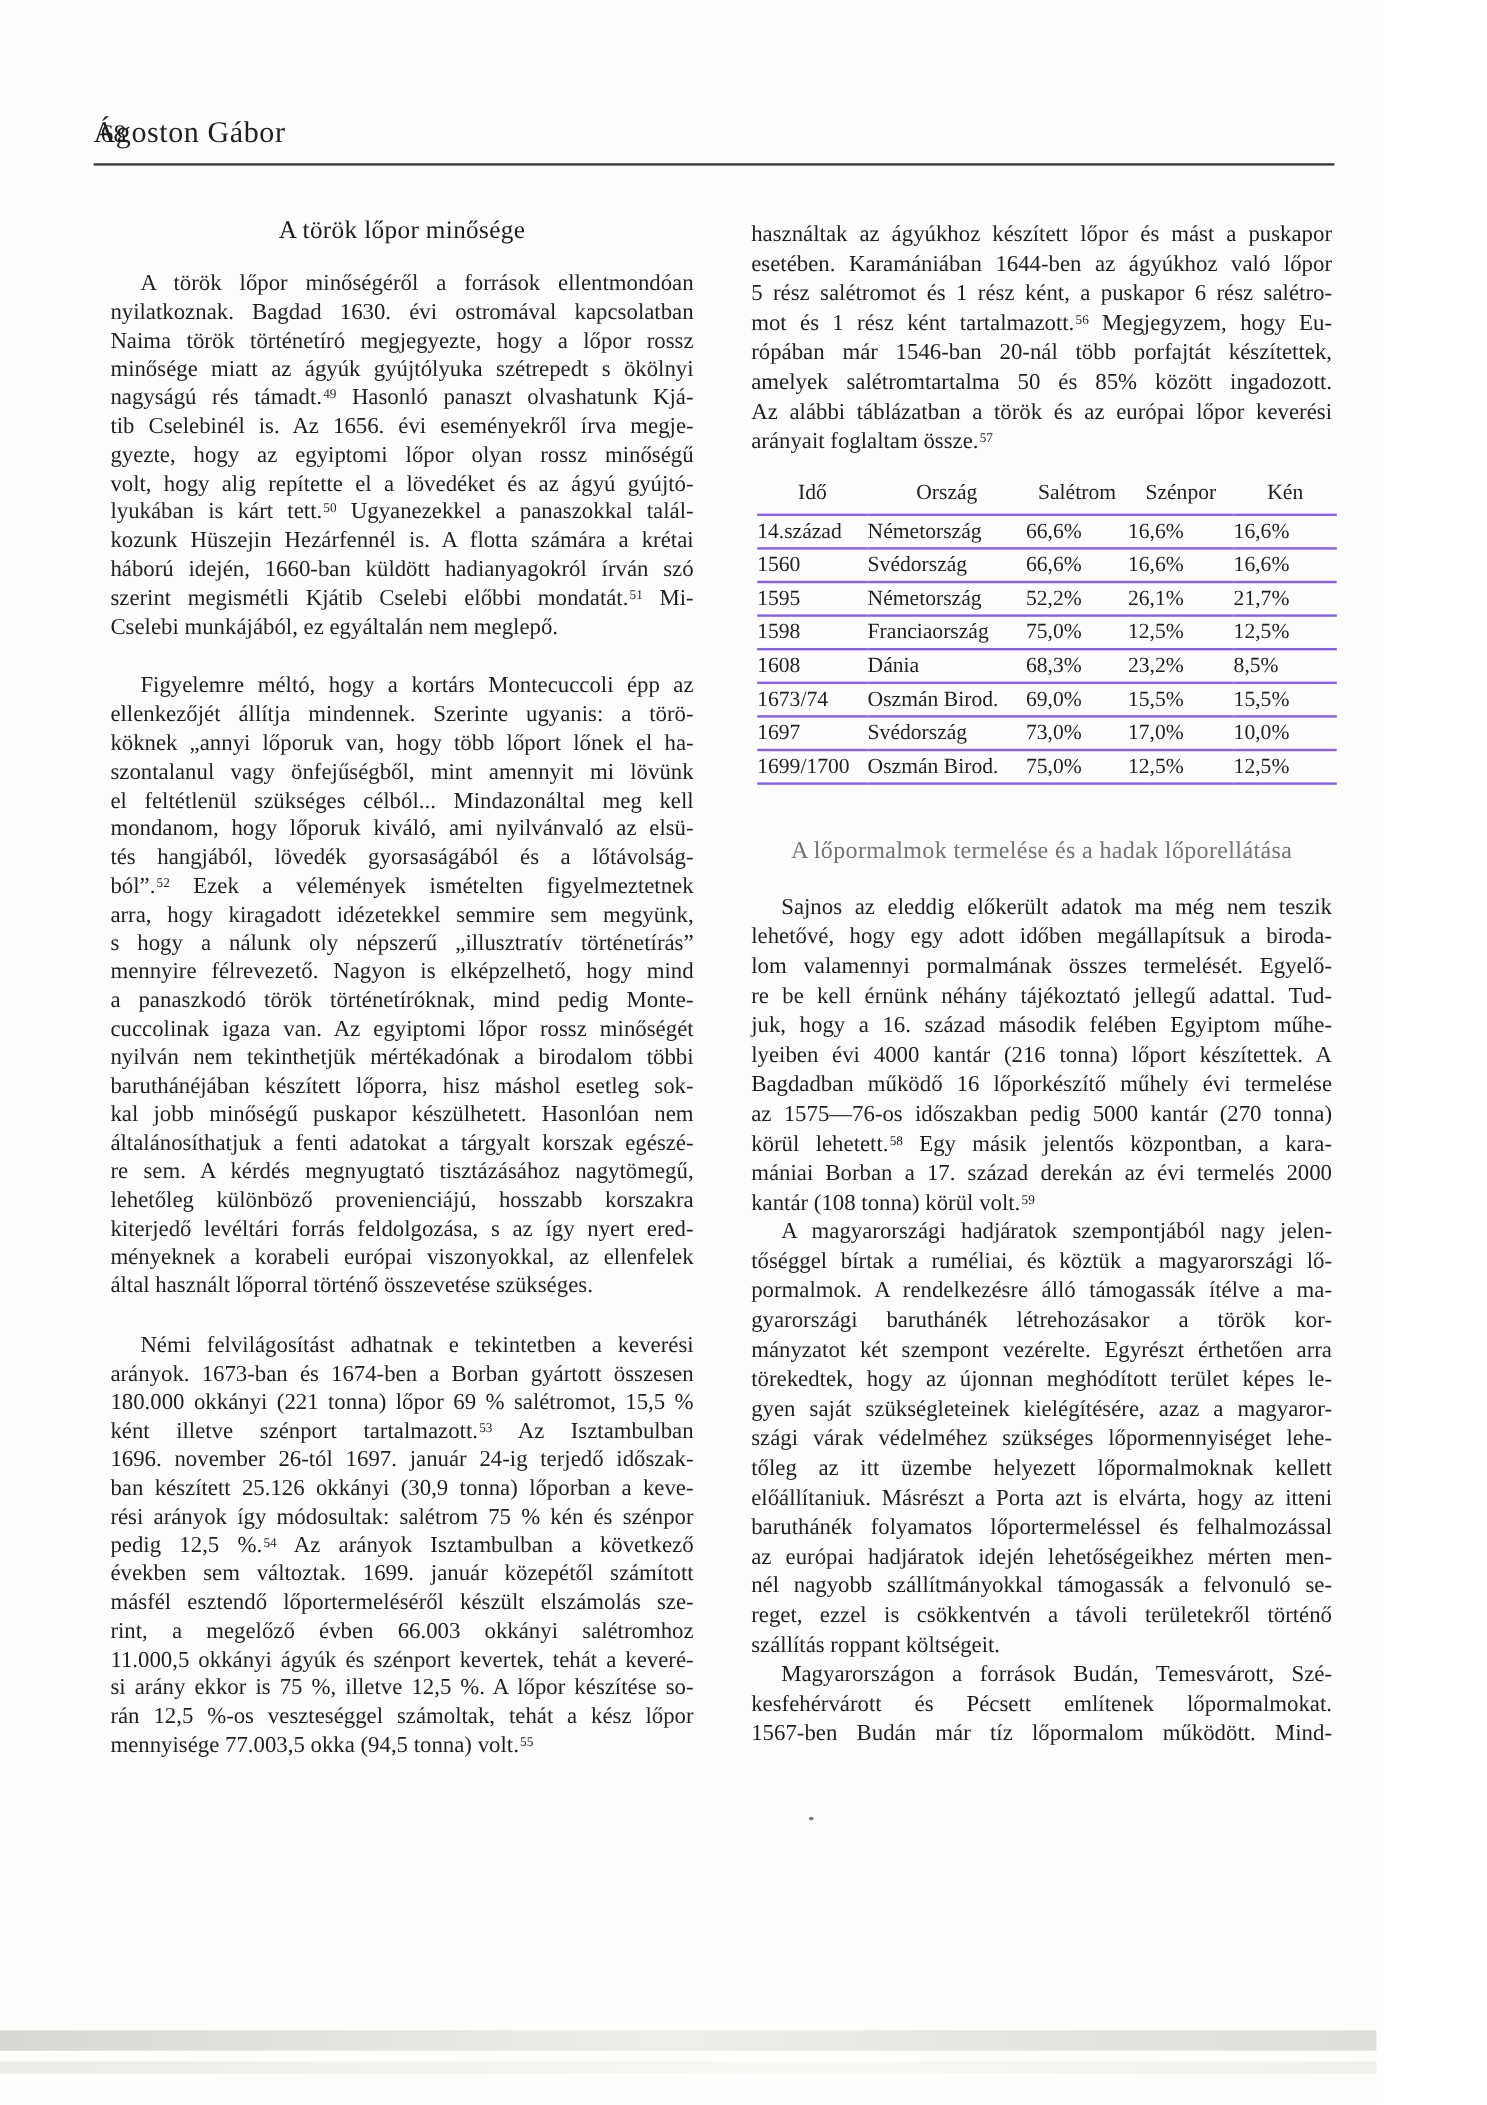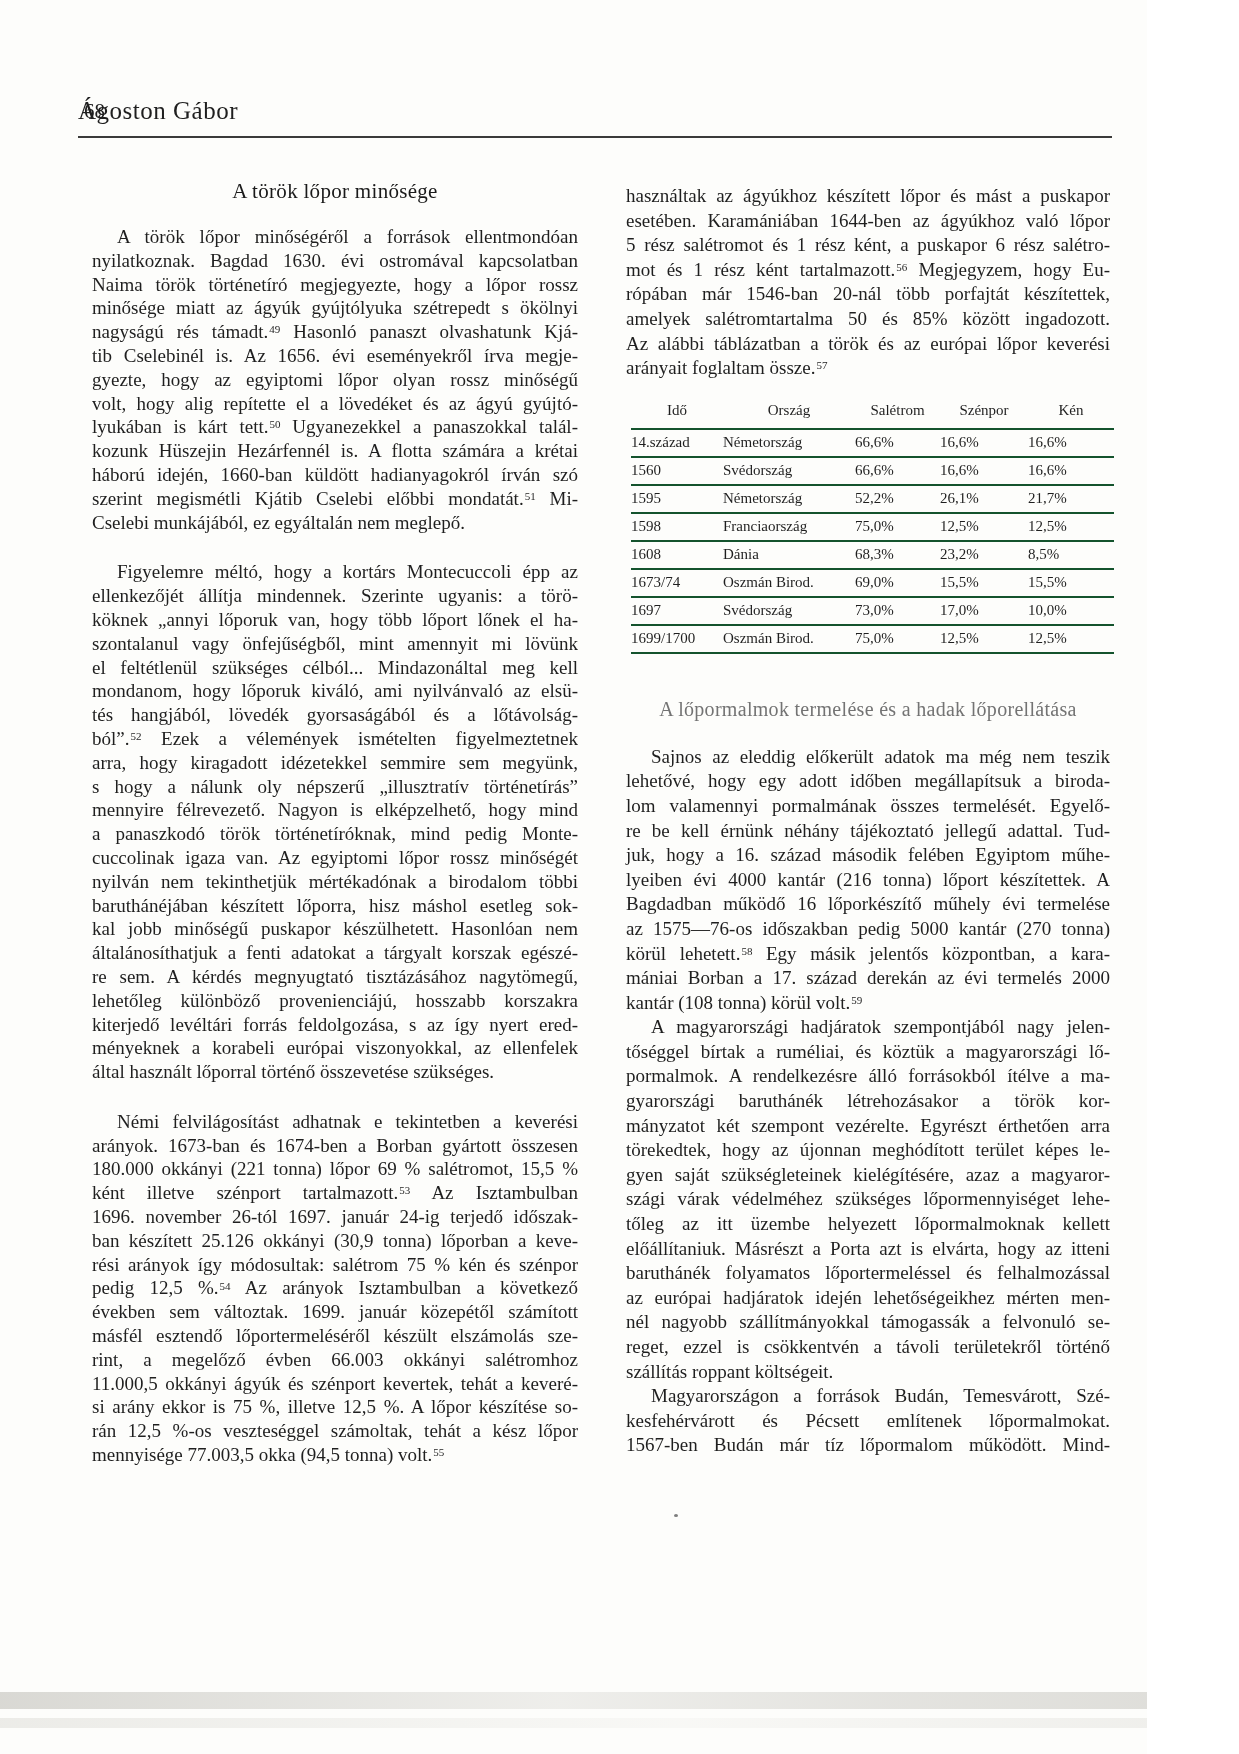--- a/index.html
+++ b/index.html
@@ -37,22 +37,22 @@
   }
 
   .gp-table { margin:16px 0 0 5px; }
   .gp-table table { border-collapse:collapse; table-layout:fixed; width:483px; }
   .gp-table col:nth-child(1){ width:92px; }
   .gp-table col:nth-child(2){ width:132px; }
   .gp-table col:nth-child(3){ width:85px; }
   .gp-table col:nth-child(4){ width:88px; }
   .gp-table col:nth-child(5){ width:86px; }
   .gp-table th, .gp-table td {
-    font-weight:normal; font-size:15px; 
-    border-bottom:2px solid #14532d; line-height:23px;
+    font-weight:normal; font-size:18px; 
+    border-bottom:2px solid #8b5cf6; line-height:23px;
   }
   .gp-table th { padding:2px 0 6px; }
   .gp-table td { padding:1px 0 2px; }
 
   .section-heading {
     font-size:20px; font-weight:normal; text-align:center;
     line-height:26px; margin:42px 0 23px 0; letter-spacing:0.3px; color:#737373;
   }
 
   
@@ -243,21 +243,21 @@
         <div class="line">lyeiben évi 4000 kantár (216 tonna) lőport készítettek. A</div>
         <div class="line">Bagdadban működő 16 lőporkészítő műhely évi termelése</div>
         <div class="line">az 1575—76-os időszakban pedig 5000 kantár (270 tonna)</div>
         <div class="line">körül lehetett.<sup>58</sup> Egy másik jelentős központban, a kara-</div>
         <div class="line">mániai Borban a 17. század derekán az évi termelés 2000</div>
         <div class="line para-end">kantár (108 tonna) körül volt.<sup>59</sup></div>
       </div>
     <div class="para">
         <div class="line indent">A magyarországi hadjáratok szempontjából nagy jelen-</div>
         <div class="line">tőséggel bírtak a ruméliai, és köztük a magyarországi lő-</div>
-        <div class="line">pormalmok. A rendelkezésre álló forrásokból ítélve a ma-</div>
+        <div class="line">pormalmok. A rendelkezésre álló támogassák ítélve a ma-</div>
         <div class="line">gyarországi baruthánék létrehozásakor a török kor-</div>
         <div class="line">mányzatot két szempont vezérelte. Egyrészt érthetően arra</div>
         <div class="line">törekedtek, hogy az újonnan meghódított terület képes le-</div>
         <div class="line">gyen saját szükségleteinek kielégítésére, azaz a magyaror-</div>
         <div class="line">szági várak védelméhez szükséges lőpormennyiséget lehe-</div>
         <div class="line">tőleg az itt üzembe helyezett lőpormalmoknak kellett</div>
         <div class="line">előállítaniuk. Másrészt a Porta azt is elvárta, hogy az itteni</div>
         <div class="line">baruthánék folyamatos lőportermeléssel és felhalmozással</div>
         <div class="line">az európai hadjáratok idején lehetőségeikhez mérten men-</div>
         <div class="line">nél nagyobb szállítmányokkal támogassák a felvonuló se-</div>

